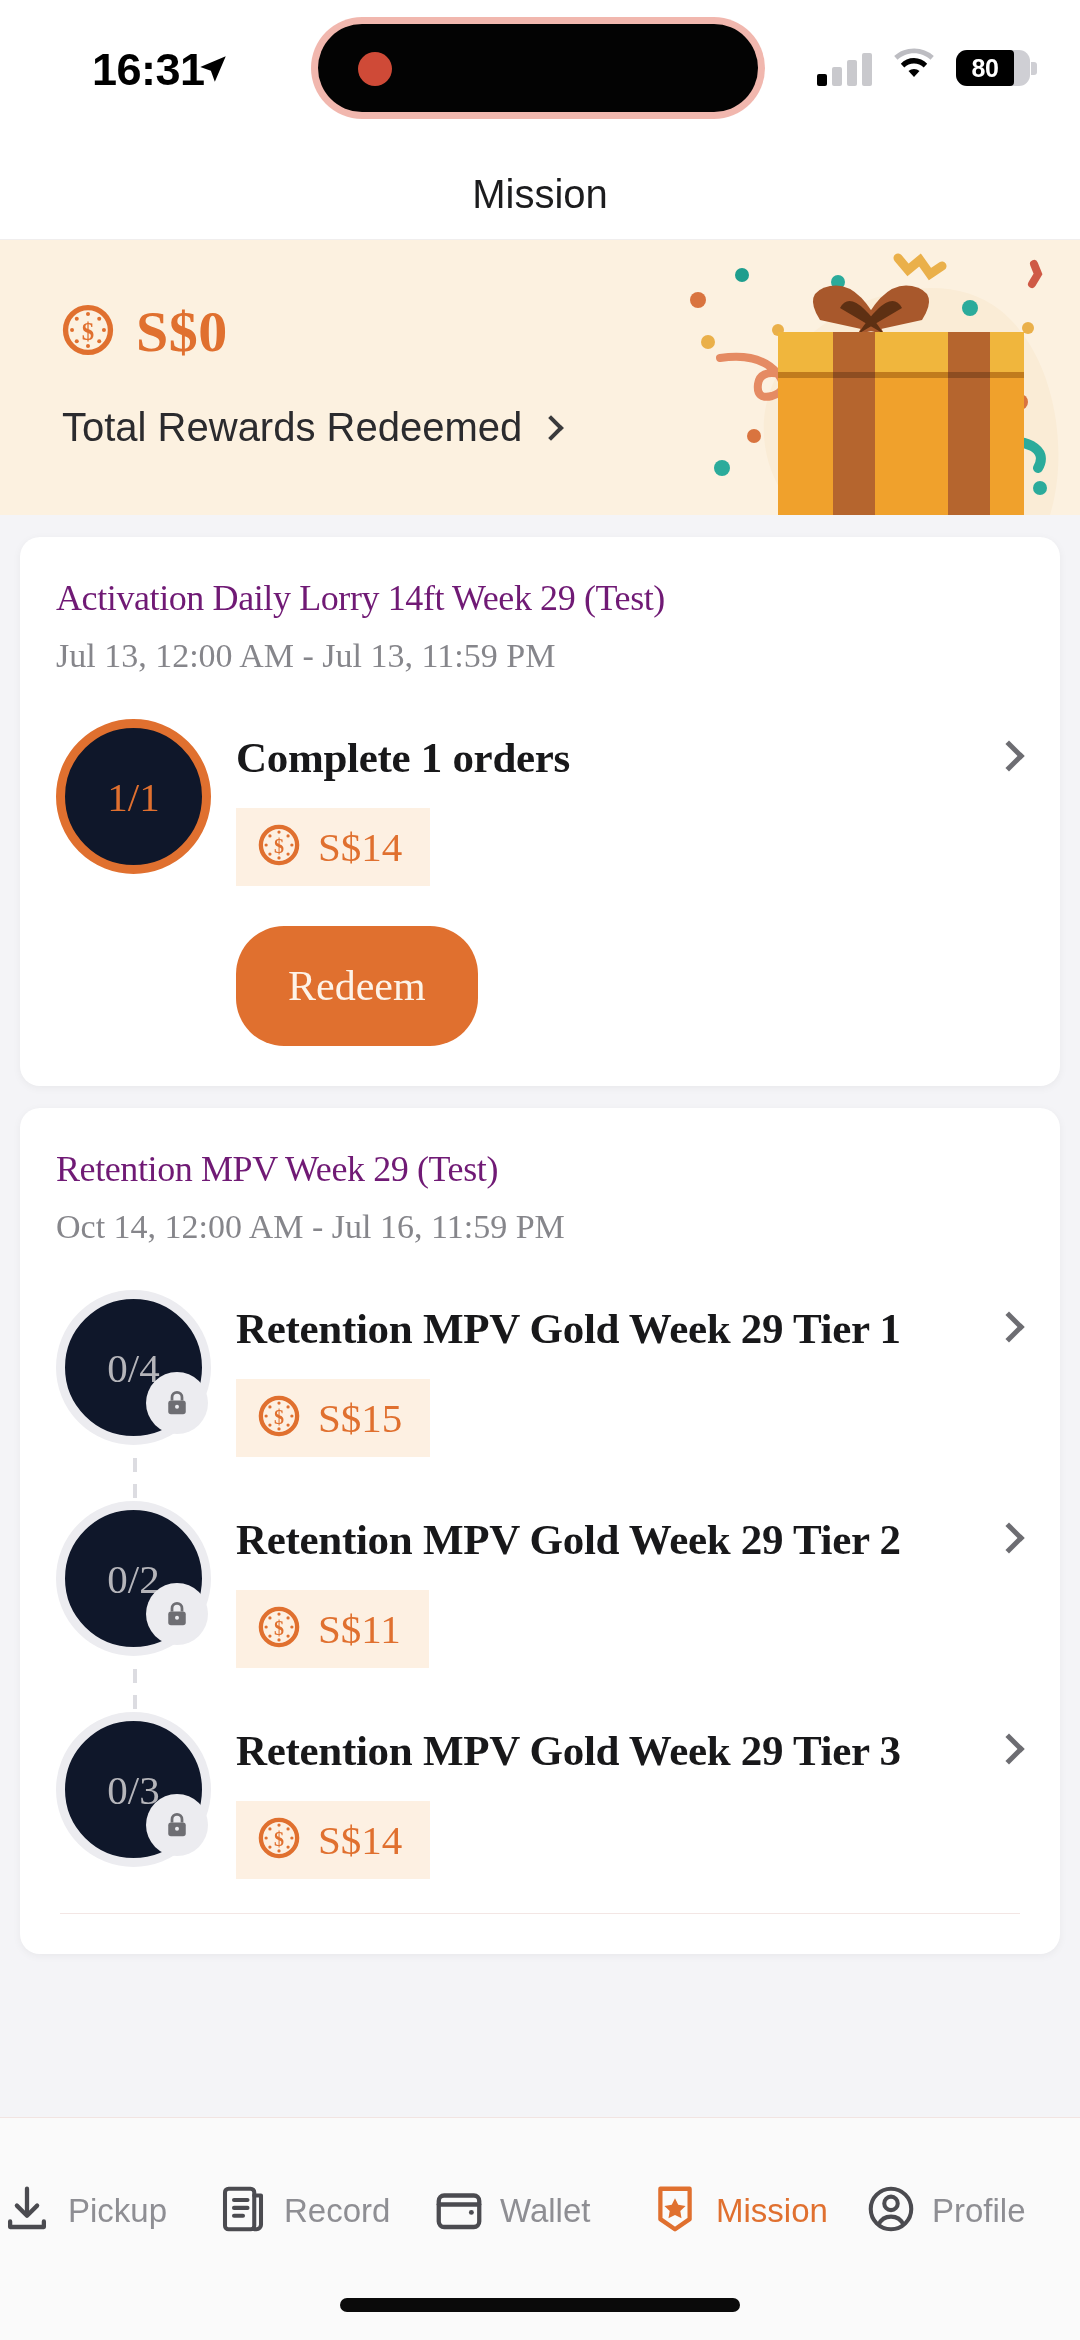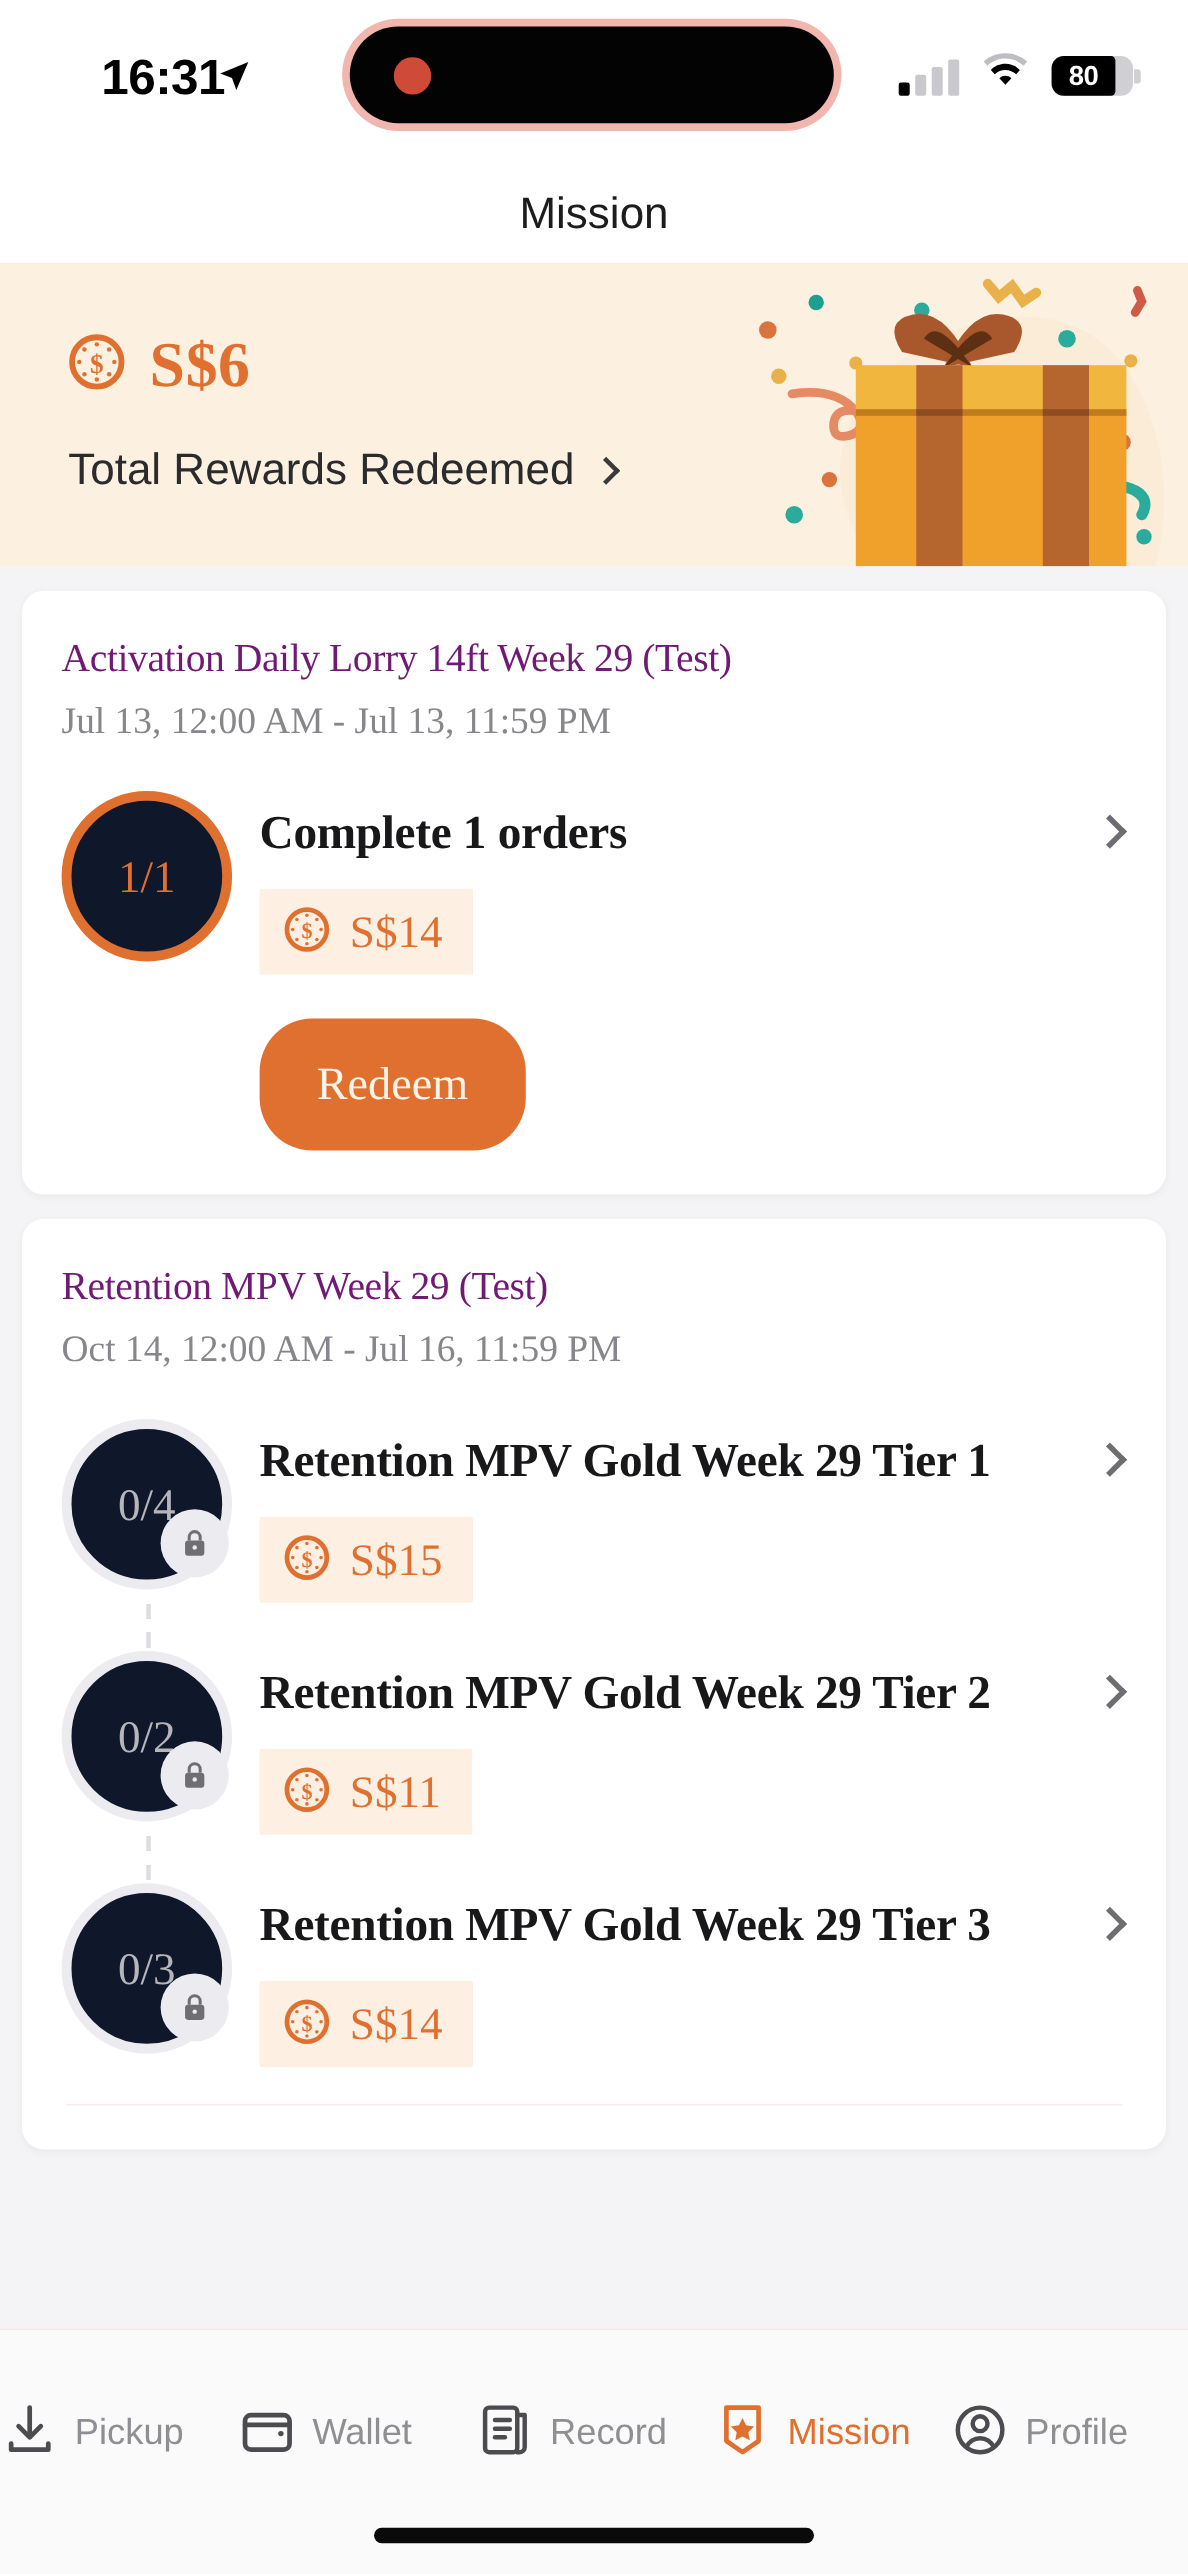--- a/index.html
+++ b/index.html
@@ -227,21 +227,21 @@
               <circle cx="31.5" cy="12.5" r="1.7" fill="#e0702f"></circle>
             <circle cx="35.5" cy="22" r="1.7" fill="#e0702f"></circle>
               <circle cx="31.5" cy="31.5" r="1.7" fill="#e0702f"></circle>
             <circle cx="22" cy="35.5" r="1.7" fill="#e0702f"></circle>
               <circle cx="12.5" cy="31.5" r="1.7" fill="#e0702f"></circle>
             <circle cx="8.5" cy="22" r="1.7" fill="#e0702f"></circle>
               <circle cx="12.5" cy="12.5" r="1.7" fill="#e0702f"></circle>
             <text x="22" y="30.5" font-family="Liberation Serif, serif" font-size="21" font-weight="700" fill="#e0702f" text-anchor="middle">$</text>
           </svg>
         </span>
-        <span class="amount">S$6</span>
+        <span class="amount">S$0</span>
       </div>
       <div class="total-row">
         <span class="total-label">Total Rewards Redeemed</span>
         <span class="chev-lite"></span>
       </div>
     </div>
   </div>
 
   <div class="scroll">
 
@@ -409,40 +409,40 @@
           <svg width="54" height="54" viewBox="0 0 24 24" fill="none" stroke="#4b4b50" stroke-width="1.9" stroke-linecap="round" stroke-linejoin="round">
             <path d="M12 3v11"></path>
               <path d="M7.5 10.5 12 15l4.5-4.5"></path>
               <path d="M4.5 17.5v2.5h15v-2.5"></path>
           </svg>
         </span>
         <span class="tab-label">Pickup</span>
       </div>
       <div class="tab">
         <span>
-          <svg width="54" height="54" viewBox="0 0 24 24" fill="none" stroke="#4b4b50" stroke-width="1.9" stroke-linecap="round" stroke-linejoin="round">
-            <rect x="3" y="6" width="18" height="14" rx="2.4"></rect>
-              <path d="M3 10h18"></path>
-            <circle cx="17.5" cy="13.5" r="1.1" fill="#4b4b50" stroke="none"></circle>
-          </svg>
-        </span>
-        <span class="tab-label">Wallet</span>
-      </div>
-      <div class="tab">
-        <span>
           <svg width="54" height="54" viewBox="0 0 24 24" fill="none" stroke="#4b4b50" stroke-width="1.8" stroke-linecap="round" stroke-linejoin="round">
             <rect x="4" y="3" width="13" height="18" rx="1.6"></rect>
               <path d="M17 6h3v13a2 2 0 0 1-2 2h-1"></path>
             <path d="M8 8h6"></path>
               <path d="M8 11.5h6"></path>
               <path d="M8 15h4"></path>
           </svg>
         </span>
         <span class="tab-label">Record</span>
       </div>
+      <div class="tab">
+        <span>
+          <svg width="54" height="54" viewBox="0 0 24 24" fill="none" stroke="#4b4b50" stroke-width="1.9" stroke-linecap="round" stroke-linejoin="round">
+            <rect x="3" y="6" width="18" height="14" rx="2.4"></rect>
+              <path d="M3 10h18"></path>
+            <circle cx="17.5" cy="13.5" r="1.1" fill="#4b4b50" stroke="none"></circle>
+          </svg>
+        </span>
+        <span class="tab-label">Wallet</span>
+      </div>
       <div class="tab active">
         <span>
           <svg width="54" height="54" viewBox="0 0 24 24" fill="none" stroke="#e0702f" stroke-width="1.9" stroke-linejoin="round">
             <path d="M5.5 3h13v13.5L12 21l-6.5-4.5z"></path>
             <path d="M12 7.2l1.45 2.95 3.25.47-2.35 2.29.55 3.24L12 14.62l-2.9 1.53.55-3.24L7.3 10.62l3.25-.47z" fill="#e0702f" stroke="none"></path>
           </svg>
         </span>
         <span class="tab-label">Mission</span>
       </div>
       <div class="tab">

